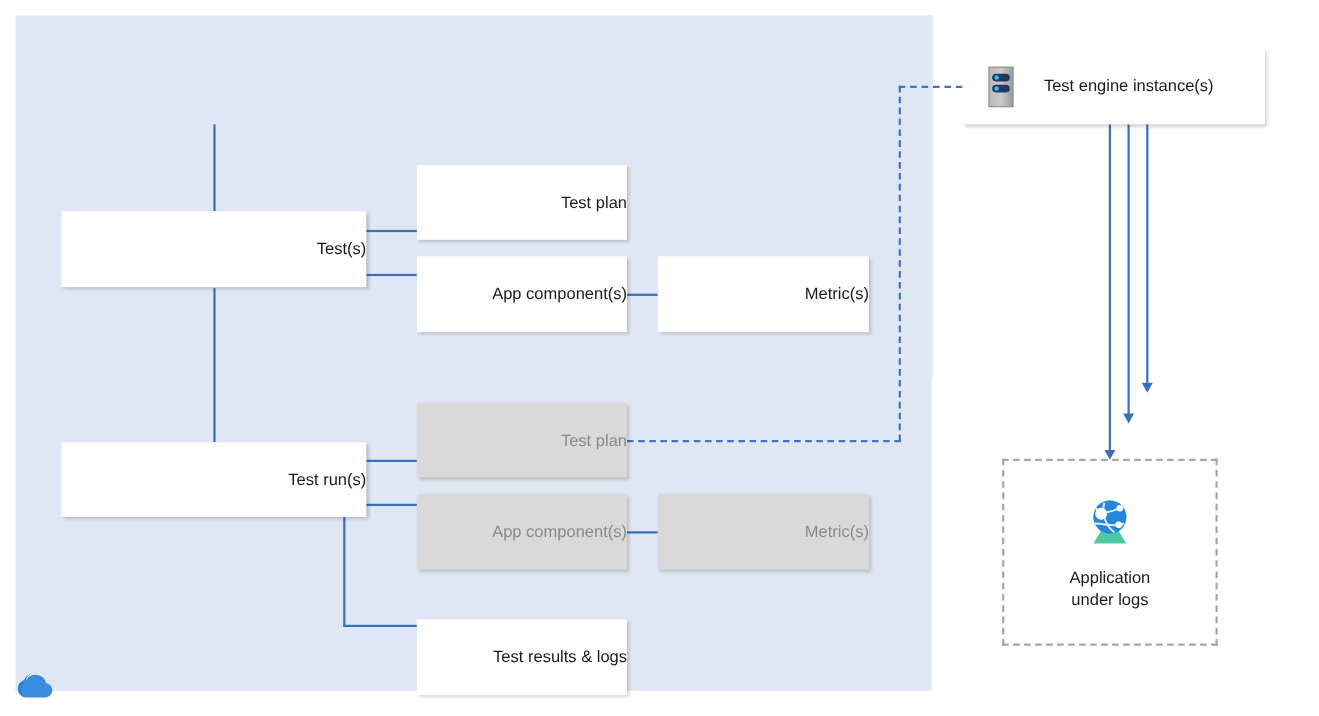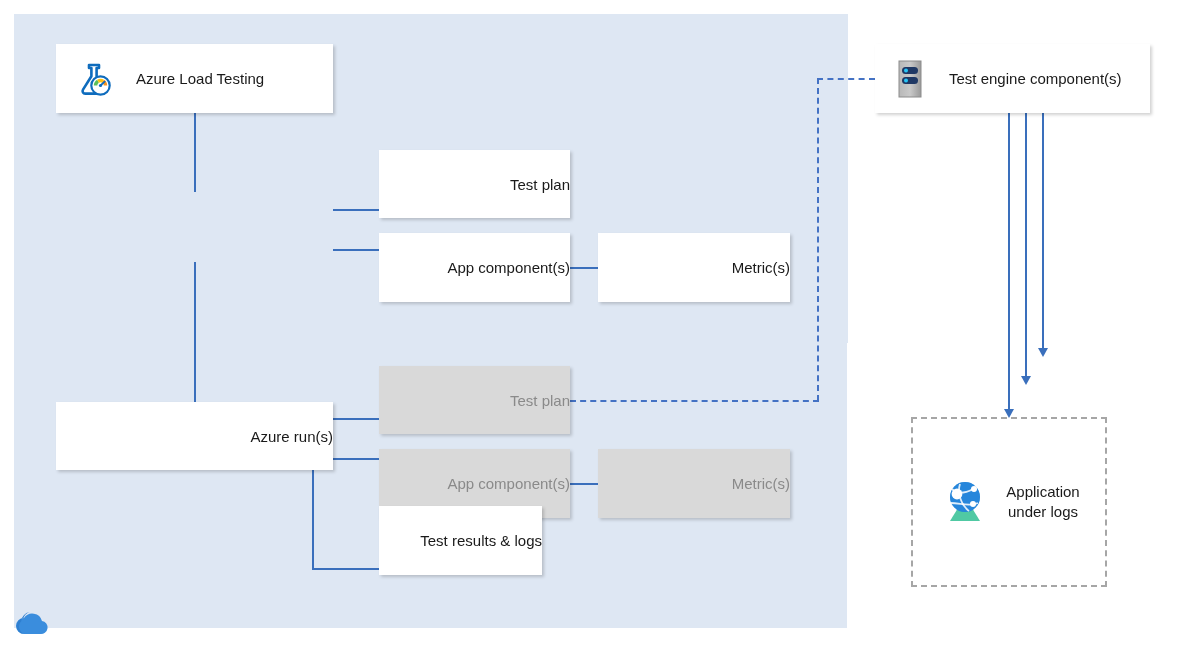--- a/index.html
+++ b/index.html
@@ -60,20 +60,21 @@
   
   .dashed-box {
     position: absolute;
     left: 911px;
     top: 417px;
     width: 196px;
     height: 170px;
     border: 2px dashed #a6a6a6;
     box-sizing: border-box;
     display: flex;
+    flex-direction: column;
     align-items: center;
     justify-content: center;
     gap: 14px;
     z-index: 4;
   }
   .dashed-label {
     font-size: 15px;
     color: #1a1a1a;
     text-align: center;
     line-height: 1.35;
@@ -153,86 +154,75 @@
 
   <div class="arrow-line" style="left:1008px; top:113px; height:298px;"></div>
   <div class="arrow-head" style="left:1004px; top:409px;"></div>
 
   <div class="arrow-line" style="left:1025px; top:113px; height:265px;"></div>
   <div class="arrow-head" style="left:1021px; top:376px;"></div>
 
   <div class="arrow-line" style="left:1042px; top:113px; height:237px;"></div>
   <div class="arrow-head" style="left:1038px; top:348px;"></div>
 
-  <div class="node with-icon" style="left:56px; top:44px; width:277px; height:69px;">
-    <span class="icon">
-      <svg class="icon-svg" width="40" height="40" viewBox="0 0 40 40">
-        <path d="M15 6 h10 v3 h-2.4 v8.2 l8.4 13.4 a2.6 2.6 0 0 1 -2.2 4 H11.2 a2.6 2.6 0 0 1 -2.2 -4 L17.4 17.2 V9 H15 Z" fill="none" stroke="#0f6cbd" stroke-width="2.6" stroke-linejoin="round"></path>
-        <circle cx="26.5" cy="26.5" r="9.2" fill="#ffffff" stroke="#0f6cbd" stroke-width="2.2"></circle>
-        <path d="M19.8 26.5 a6.7 6.7 0 0 1 3.4 -5.8 l1.7 3 a3.3 3.3 0 0 0 -1.6 2.8 Z" fill="#5bbf5b"></path>
-        <path d="M23.2 20.7 a6.7 6.7 0 0 1 6.8 0.1 l-1.8 2.9 a3.3 3.3 0 0 0 -3.3 0 Z" fill="#ffc20e"></path>
-        <path d="M30 20.8 a6.7 6.7 0 0 1 3.2 5.7 h-3.4 a3.3 3.3 0 0 0 -1.6 -2.8 Z" fill="#f7941d"></path>
-        <path d="M26.5 26.5 L30.6 22.6" stroke="#0f6cbd" stroke-width="1.8" stroke-linecap="round"></path>
-        <circle cx="26.5" cy="26.5" r="1.6" fill="#0f6cbd"></circle>
-      </svg>
-    </span>
-    <span class="node-label">Azure Load Testing</span>
-  </div>
-
+
+  <div class="node" style="left:56px; top:192px; width:277px; height:69px;">
+    <span class="node-label">Test(s)</span>
+  </div>
 
   <div class="node" style="left:379px; top:150px; width:191px; height:68px;">
     <span class="node-label">Test plan</span>
   </div>
 
   <div class="node" style="left:379px; top:233px; width:191px; height:69px;">
     <span class="node-label">App component(s)</span>
   </div>
 
   <div class="node" style="left:598px; top:233px; width:192px; height:69px;">
     <span class="node-label">Metric(s)</span>
   </div>
 
   <div class="node" style="left:56px; top:402px; width:277px; height:68px;">
-    <span class="node-label">Azure run(s)</span>
+    <span class="node-label">Test run(s)</span>
   </div>
 
   <div class="node dim" style="left:379px; top:366px; width:191px; height:68px;">
     <span class="node-label">Test plan</span>
   </div>
 
   <div class="node dim" style="left:379px; top:449px; width:191px; height:69px;">
     <span class="node-label">App component(s)</span>
   </div>
 
   <div class="node dim" style="left:598px; top:449px; width:192px; height:69px;">
     <span class="node-label">Metric(s)</span>
   </div>
 
-  <div class="node" style="left:379px; top:506px; width:163px; height:69px;">
+  <div class="node" style="left:379px; top:563px; width:191px; height:69px;">
     <span class="node-label">Test results &amp; logs</span>
   </div>
 
   <div class="node with-icon" style="left:875px; top:44px; width:275px; height:69px;">
     <span class="icon">
       <svg class="icon-svg" width="34" height="40" viewBox="0 0 34 40">
         <defs>
           <linearGradient id="srvGrad" x1="0" y1="0" x2="1" y2="0">
             <stop offset="0" stop-color="#b8b8b8"></stop>
             <stop offset="0.5" stop-color="#c9c9c9"></stop>
             <stop offset="1" stop-color="#9a9a9a"></stop>
           </linearGradient>
         </defs>
         <rect x="6" y="2" width="22" height="36" fill="url(#srvGrad)" stroke="#8c8c8c" stroke-width="1"></rect>
         <rect x="9" y="8" width="16" height="7" rx="3.5" fill="#1f3864"></rect>
         <circle cx="13" cy="11.5" r="2" fill="#29c5f6"></circle>
         <rect x="9" y="18" width="16" height="7" rx="3.5" fill="#1f3864"></rect>
         <circle cx="13" cy="21.5" r="2" fill="#29c5f6"></circle>
       </svg>
     </span>
-    <span class="node-label">Test engine component(s)</span>
+    <span class="node-label">Test engine instance(s)</span>
   </div>
 
   <div class="dashed-box">
     <span class="icon">
       <svg class="icon-svg" width="54" height="54" viewBox="0 0 54 54">
         <path d="M12 46 L20 33 h14 l8 13 Z" fill="#50c9a3"></path>
         <circle cx="27" cy="22" r="15" fill="#1f7fd4"></circle>
         <path d="M27 7 a15 15 0 0 1 0 30 a15 15 0 0 1 0 -30 Z" fill="#2b8ce0" opacity="0.55"></path>
         <path d="M14 14 C20 20, 30 18, 38 12" stroke="#ffffff" stroke-width="1.8" fill="none" opacity="0.85"></path>
         <path d="M13 28 C22 28, 32 32, 40 28" stroke="#ffffff" stroke-width="1.8" fill="none" opacity="0.85"></path>

